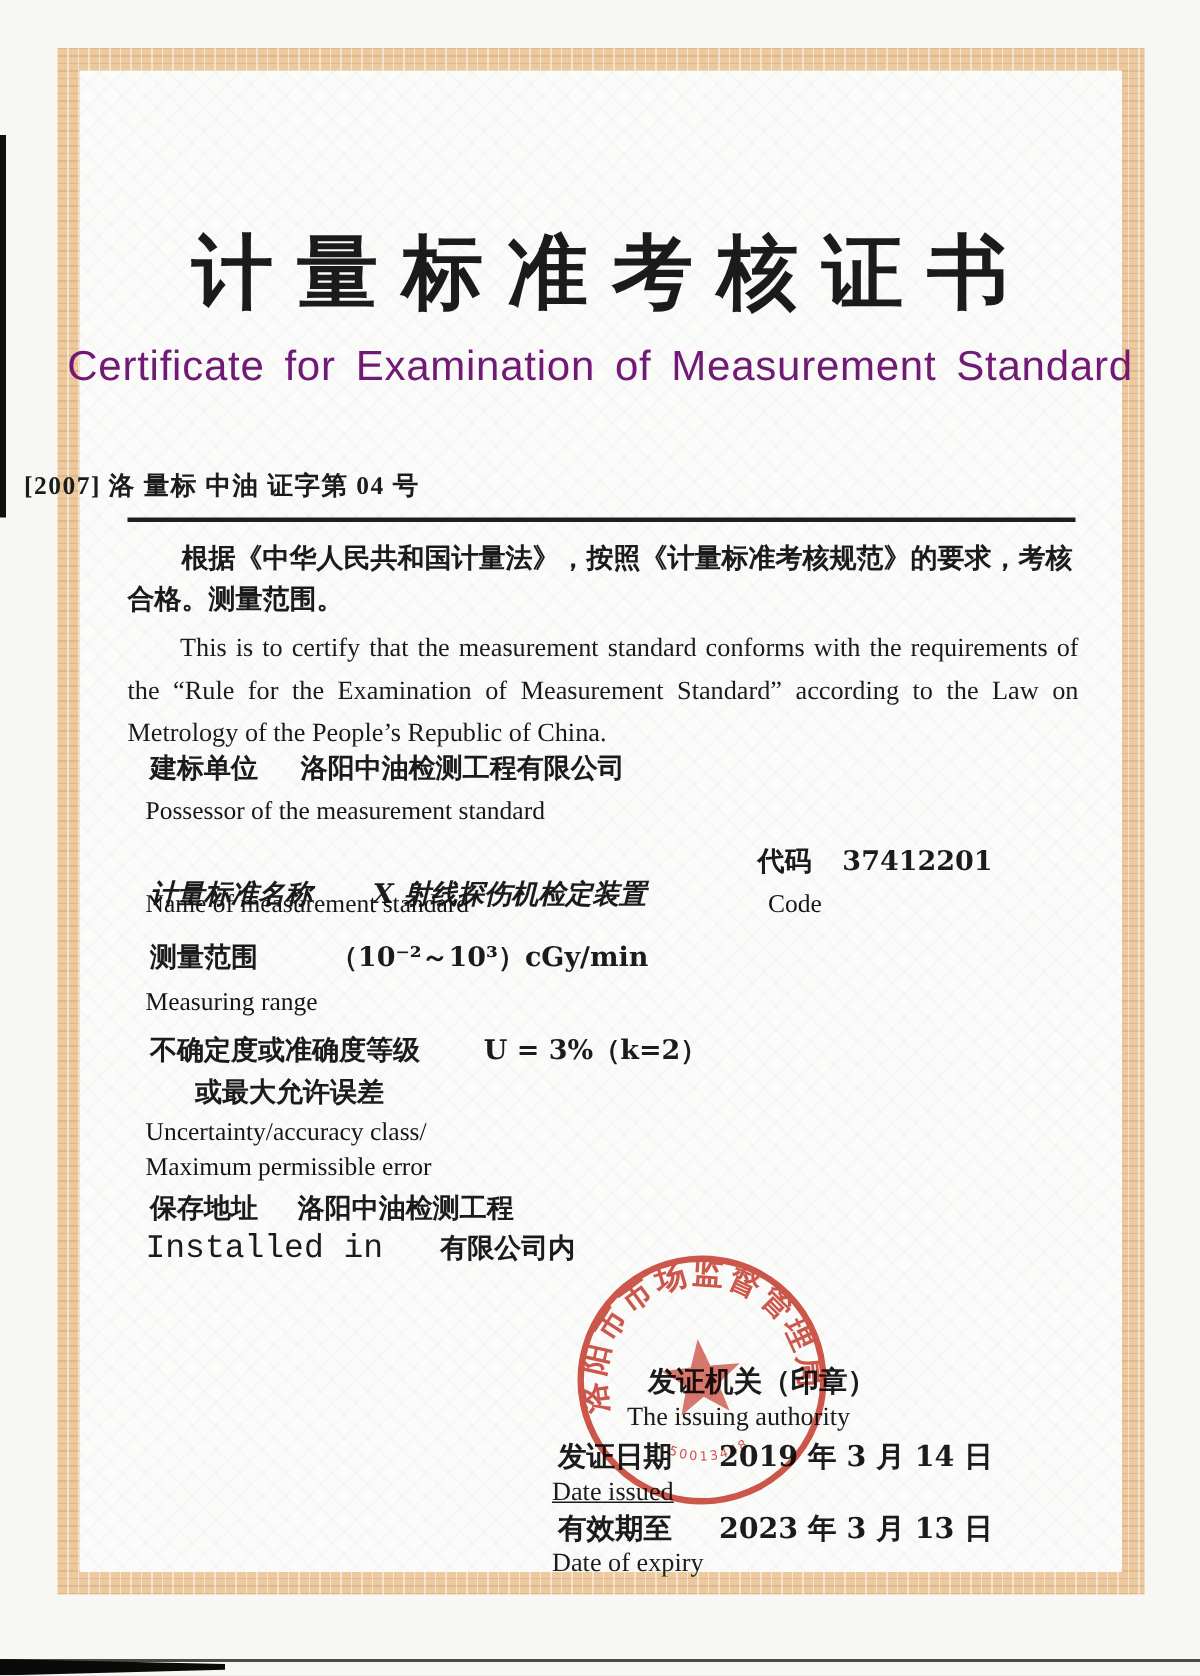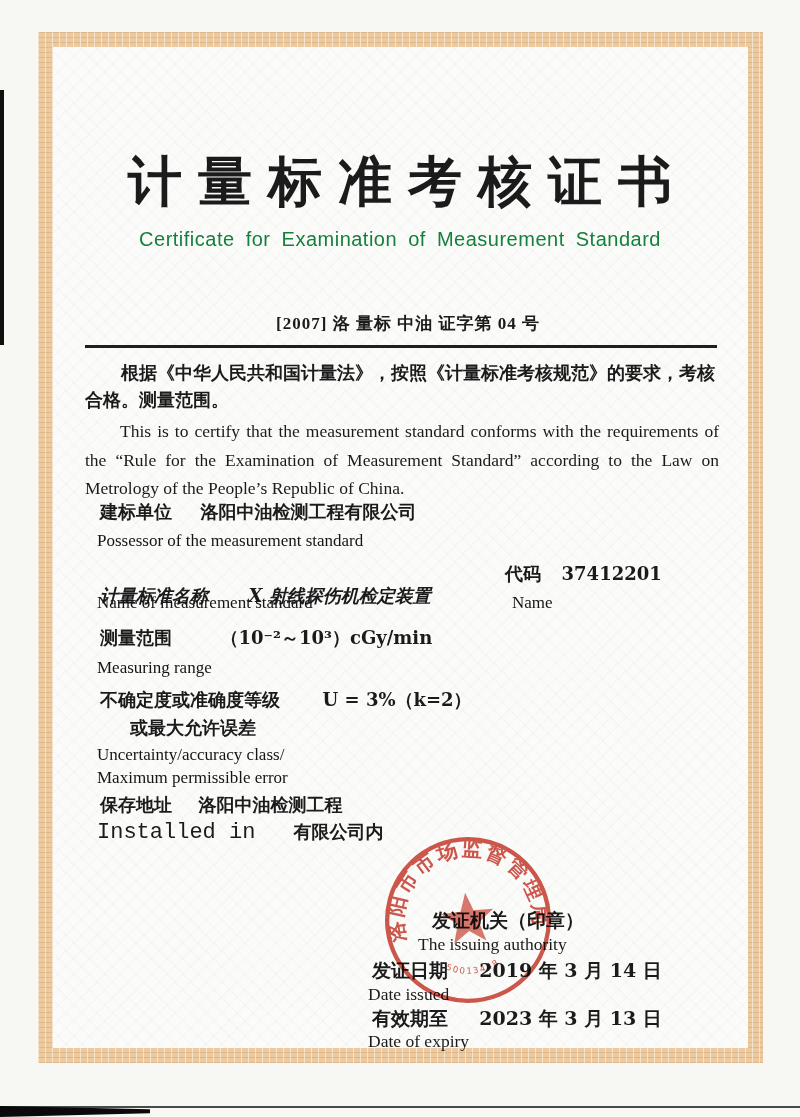--- a/index.html
+++ b/index.html
@@ -45,25 +45,25 @@
   .artifacts{position:absolute;left:0;top:0;width:100%;height:100%;z-index:4;pointer-events:none;}
 
   
   .title-cn{
     position:absolute;left:0;top:146px;width:100%;text-align:center;
     font-family:"DejaVu Serif",serif;font-weight:700;font-size:54px;
     letter-spacing:16px;text-indent:16px;
   }
   .title-en{
     position:absolute;left:0;top:228px;width:100%;text-align:center;
-    font-family:"Liberation Sans",sans-serif;font-size:20px;
-    letter-spacing:.5px;word-spacing:5px;color:#15803d;
+    font-family:"Liberation Sans",sans-serif;font-size:28px;
+    letter-spacing:.5px;word-spacing:5px;color:#701a75;
   }
   .cert-no{
-    position:absolute;left:0;top:312px;width:100%;text-align:center;
+    position:absolute;left:0;top:312px;width:100%;
     font-weight:700;font-size:17px;letter-spacing:1px;padding-left:16px;
   }
   .rule{
     position:absolute;left:85px;top:345px;width:632px;height:3px;background:#1f1f1f;
   }
 
   
   .para-cn{
     position:absolute;left:85px;top:359px;width:634px;
     font-size:18px;font-weight:700;line-height:27px;text-indent:2em;
@@ -133,21 +133,21 @@
       <span>计量标准名称</span>
       <span style="display:inline-block;width:28px;"></span>
       <span>X 射线探伤机检定装置</span>
     </div>
     <div class="row cn" style="left:505px;top:562px;">
       <span>代码</span>
       <span style="display:inline-block;width:8px;"></span>
       <span class="val-b">37412201</span>
     </div>
     <div class="abs en" style="left:97px;top:593px;">Name of measurement standard</div>
-    <div class="abs en" style="left:512px;top:593px;">Name</div>
+    <div class="abs en" style="left:512px;top:593px;">Code</div>
 
     <div class="row cn" style="left:100px;top:626px;">
       <span>测量范围</span>
       <span style="display:inline-block;width:36px;"></span>
       <span>（10⁻²～10³）cGy/min</span>
     </div>
     <div class="abs en" style="left:97px;top:658px;">Measuring range</div>
 
     <div class="row cn" style="left:100px;top:688px;">
       <span>不确定度或准确度等级</span>
@@ -170,21 +170,21 @@
     </div>
 
     <div class="abs foot-cn" style="left:432px;top:908px;">发证机关（印章）</div>
     <div class="abs foot-en" style="left:418px;top:934px;">The issuing authority</div>
 
     <div class="abs foot-cn" style="left:372px;top:958px;">
       <span>发证日期</span>
       <span style="display:inline-block;width:18px;"></span>
       <span>2019 年 3 月 14 日</span>
     </div>
-    <div class="abs foot-en" style="left:368px;top:984px;">Date issued</div>
+    <div class="abs foot-en" style="left:368px;top:984px;text-decoration:underline;">Date issued</div>
 
     <div class="abs foot-cn" style="left:372px;top:1006px;">
       <span>有效期至</span>
       <span style="display:inline-block;width:18px;"></span>
       <span>2023 年 3 月 13 日</span>
     </div>
     <div class="abs foot-en" style="left:368px;top:1031px;">Date of expiry</div>
 
   </div>
 

